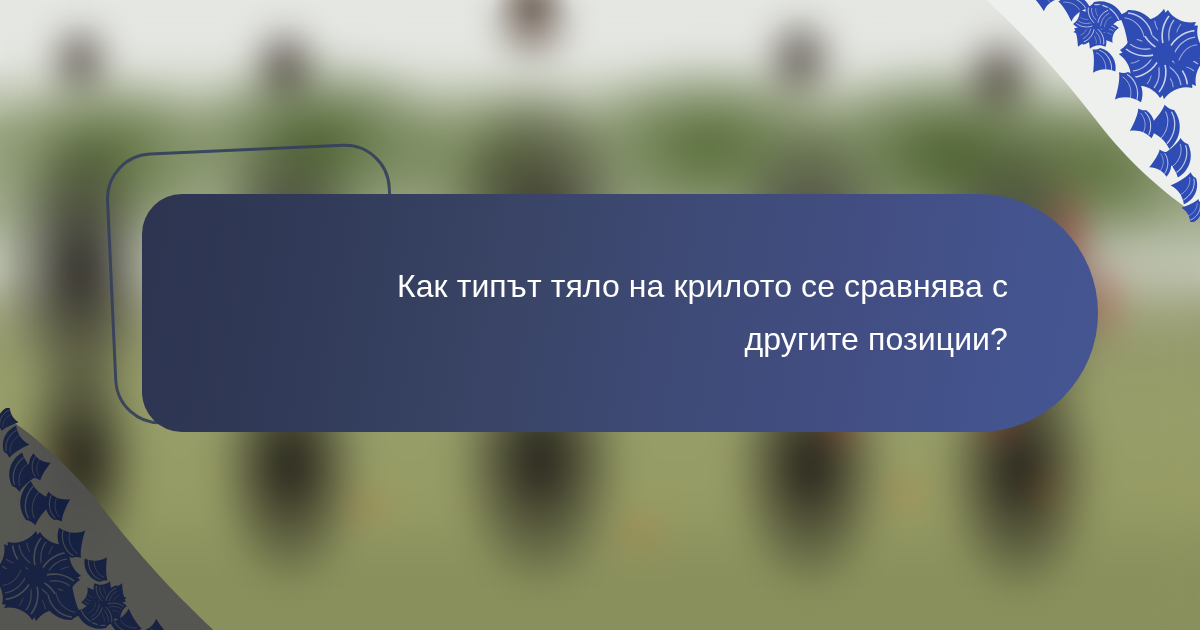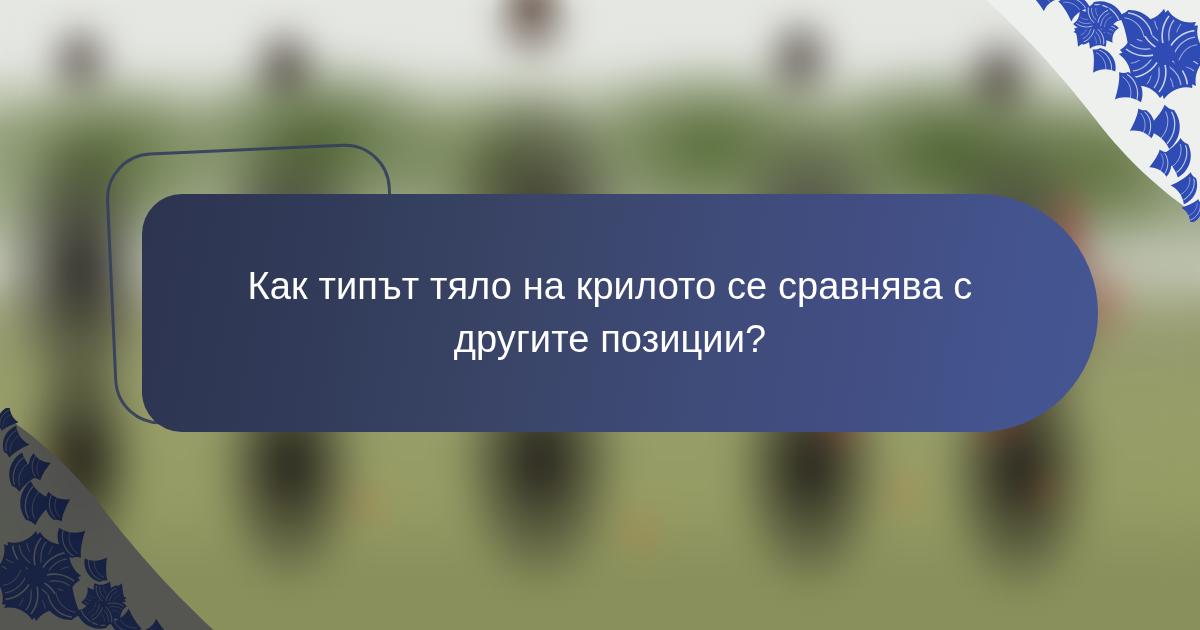--- a/index.html
+++ b/index.html
@@ -165,24 +165,24 @@
         #455592 100%);
     display: flex;
     align-items: center;
     justify-content: center;
     box-sizing: border-box;
     padding: 0 90px 0 70px;
   }
 
   .headline-text {
     width: 100%;
-    text-align: center;
+    text-align: right;
     color: #ffffff;
     font-family: "Liberation Sans", sans-serif;
-    font-size: 38px;
+    font-size: 32px;
     font-weight: 400;
     line-height: 53px;
     letter-spacing: .1px;
     white-space: pre-line;
   }
 </style>
 </head>
 <body>
 
 <div id="stage">

